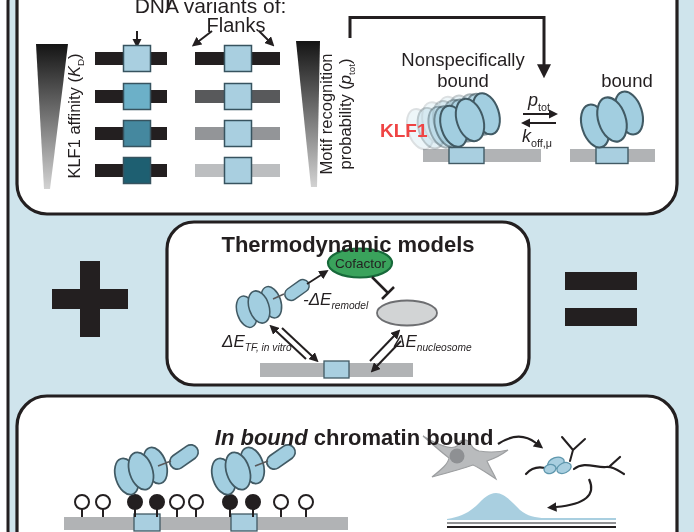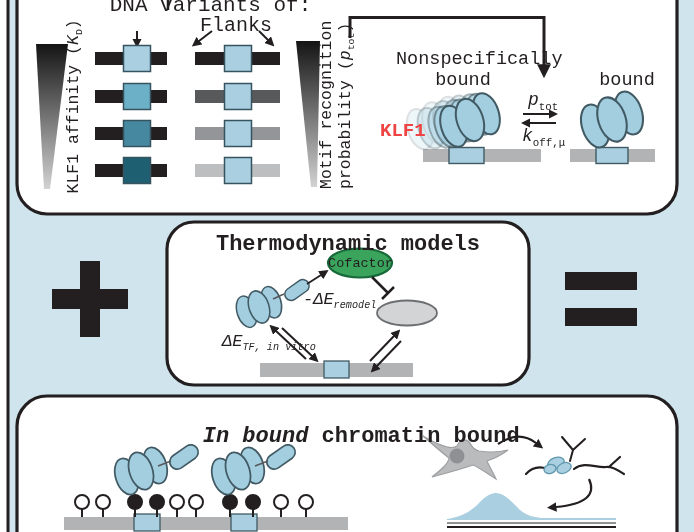--- a/index.html
+++ b/index.html
@@ -1,17 +1,17 @@
 <!DOCTYPE html>
 <html><head>
 <meta charset="utf-8">
 <style>
   html,body{margin:0;padding:0;background:#ffffff;}
   .stage{position:relative;width:694px;height:532px;overflow:hidden;background:#ffffff;
-         font-family:Liberation Mono, monospace;}
+         font-family:Liberation Sans, sans-serif;}
   .stage svg{position:absolute;left:0;top:0;}
   .lbl{position:absolute;color:#231f20;z-index:5;white-space:nowrap;}
   .center{text-align:center;}
   .rot{transform:rotate(-90deg);transform-origin:50% 50%;}
   .bold{font-weight:bold;}
   sub{font-size:0.60em;line-height:0;}
   i{font-style:italic;}
   .pre{white-space:pre;}
 </style>
 </head>
@@ -273,18 +273,21 @@
 <div class="lbl center" style="left:320px;top:256px;width:81px;font-size:13.5px;">Cofactor</div>
 
 <div class="lbl" style="left:303px;top:290px;font-size:17px;">
   <i>-ΔE</i><sub><i>remodel</i></sub>
 </div>
 
 <div class="lbl" style="left:222px;top:332px;font-size:17px;">
   <i>ΔE</i><sub><i>TF, in vitro</i></sub>
 </div>
 
+<div class="lbl" style="left:394px;top:332px;font-size:17px;">
+  <i>ΔE</i><sub><i>nucleosome</i></sub>
+</div>
 
 <div class="lbl center bold pre" style="left:158px;top:399px;width:380px;font-size:22px;">
   <i>In bound</i><span> chromatin bound</span>
 </div>
 
 </div>
 
 </body></html>

